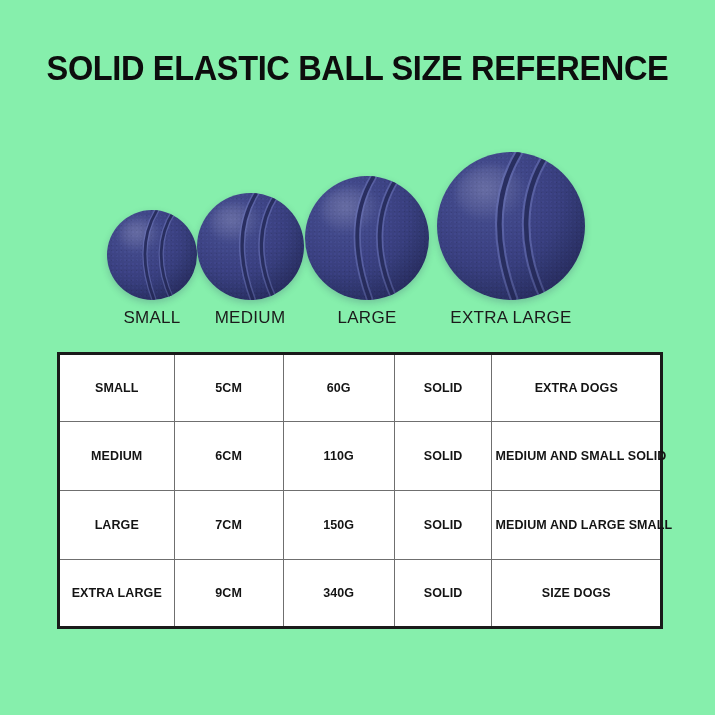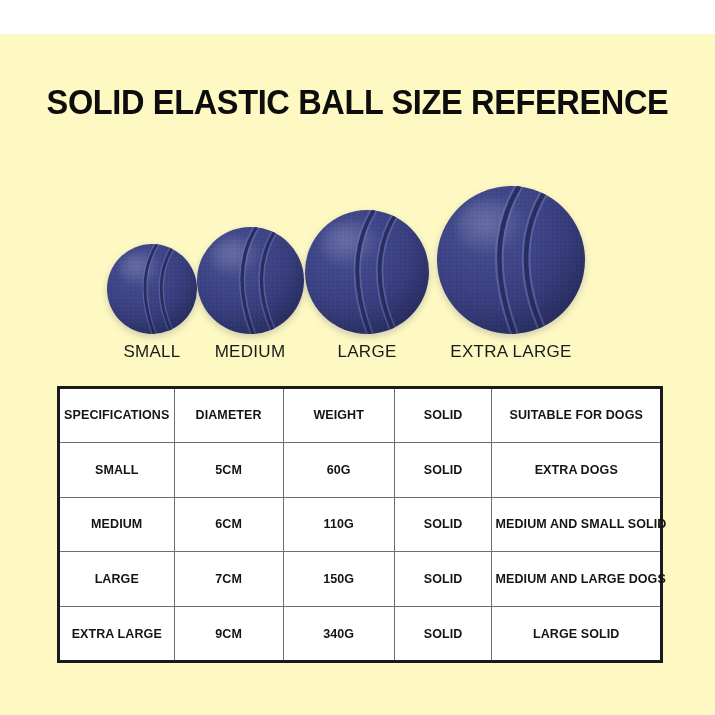--- a/index.html
+++ b/index.html
@@ -11,22 +11,21 @@
     height: 715px;
     background: #ffffff;
     font-family: "Liberation Sans", sans-serif;
     overflow: hidden;
     position: relative;
   }
 
   .page {
     position: absolute;
     inset: 0;
-    background: #fef9c3;
-    margin-top: 34px;
+    background: #86efac;
   }
 
   
   .title {
     position: absolute;
     top: 48px;
     left: 0;
     width: 715px;
     text-align: center;
     font-family: "Liberation Sans", sans-serif;
@@ -254,52 +253,45 @@
   <div class="spec-table-wrap">
     <table class="spec-table">
       <colgroup>
         <col class="c1">
           <col class="c2">
           <col class="c3">
           <col class="c4">
           <col class="c5">
       </colgroup>
       <tbody>
-          <tr class="head">
-            <td>SPECIFICATIONS</td>
-            <td>DIAMETER</td>
-            <td>WEIGHT</td>
-            <td>SOLID</td>
-            <td>SUITABLE FOR DOGS</td>
-          </tr>
           <tr>
             <td>SMALL</td>
             <td>5CM</td>
             <td>60G</td>
             <td>SOLID</td>
             <td>EXTRA DOGS</td>
           </tr>
           <tr>
             <td>MEDIUM</td>
             <td>6CM</td>
             <td>110G</td>
             <td>SOLID</td>
             <td>MEDIUM AND SMALL SOLID</td>
           </tr>
           <tr>
             <td>LARGE</td>
             <td>7CM</td>
             <td>150G</td>
             <td>SOLID</td>
-            <td>MEDIUM AND LARGE DOGS</td>
+            <td>MEDIUM AND LARGE SMALL</td>
           </tr>
           <tr>
             <td>EXTRA LARGE</td>
             <td>9CM</td>
             <td>340G</td>
             <td>SOLID</td>
-            <td>LARGE SOLID</td>
+            <td>SIZE DOGS</td>
           </tr>
         </tbody>
     </table>
   </div>
 
 </div>
 
 </body></html>

